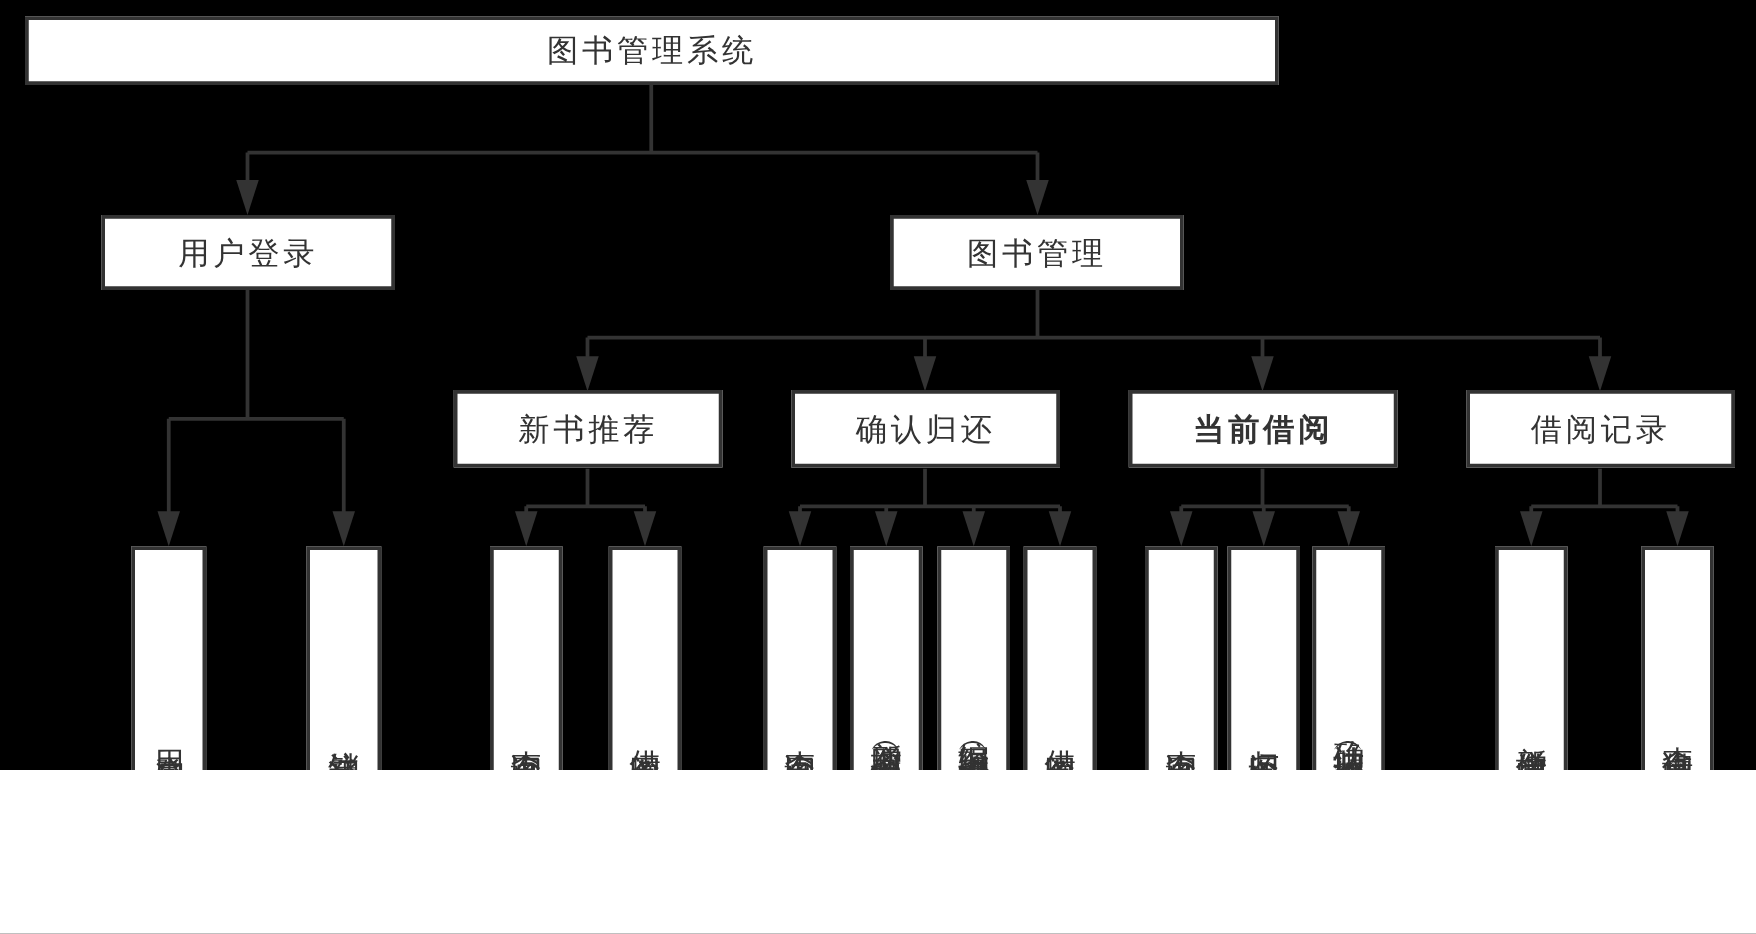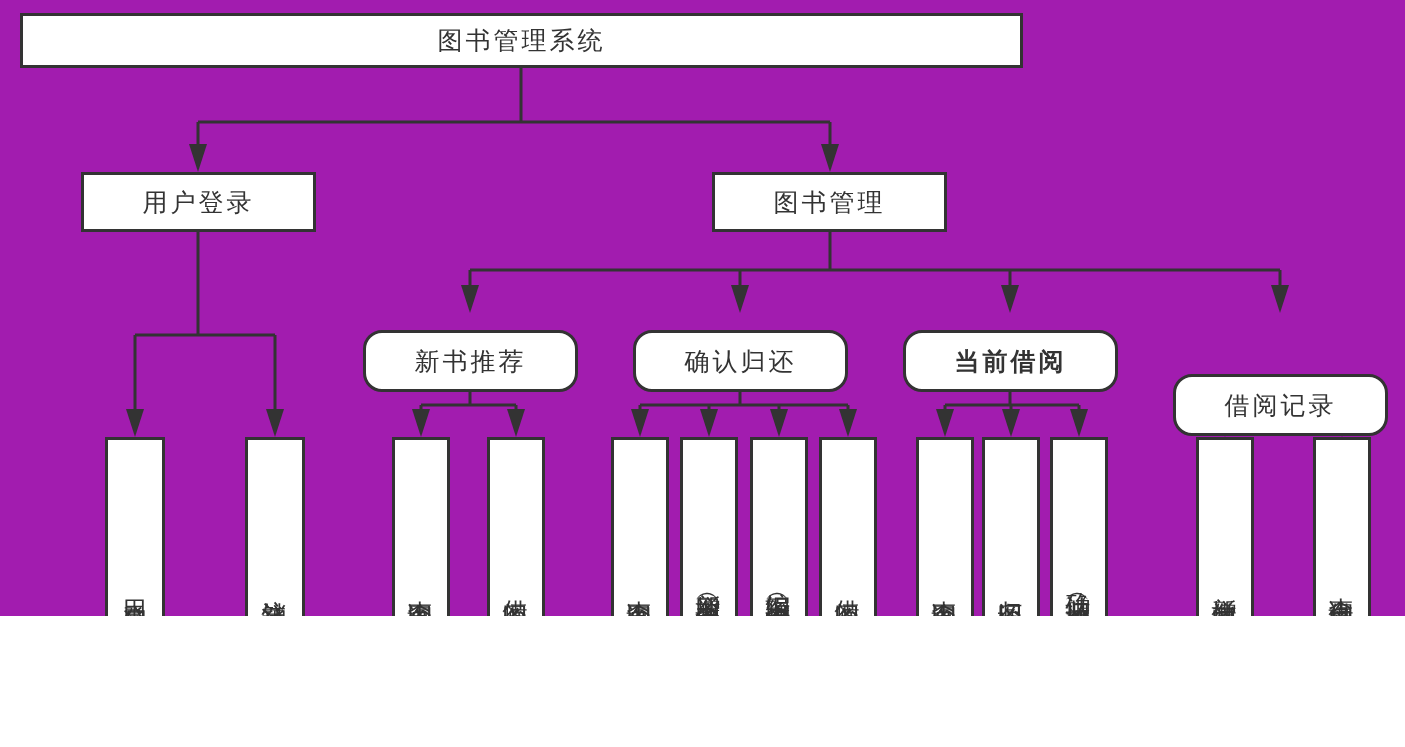--- a/index.html
+++ b/index.html
@@ -1,20 +1,20 @@
 <!DOCTYPE html>
 <html><head>
 <meta charset="utf-8">
 <style>
   html, body { margin: 0; padding: 0; background: #ffffff; }
   .canvas {
     position: relative;
     width: 1405px;
     height: 616px;
-    background: #a21caf;
+    background: #000000;
     font-family: "Liberation Sans", sans-serif;
     color: #333333;
     overflow: hidden;
   }
   svg.connectors {
     position: absolute;
     left: 0; top: 0;
     width: 1405px; height: 747px;
     z-index: 1;
   }
@@ -36,25 +36,25 @@
     align-items: center;
     justify-content: center;
     z-index: 2;
     font-size: 25px;
     letter-spacing: 3px;
     white-space: nowrap;
   }
   .box-root   { left: 20px;  top: 13px;  width: 1003px; height: 55px; }
   .box-l2-a   { left: 81px;  top: 172px; width: 235px;  height: 60px; }
   .box-l2-b   { left: 712px; top: 172px; width: 235px;  height: 60px; font-family: Liberation Serif, serif; }
-  .box-l3     { top: 330px; width: 215px; height: 62px; border-radius: 19px; }
+  .box-l3     { top: 312px; width: 215px; height: 62px; }
   .box-l3-0   { left: 363px; }
   .box-l3-1   { left: 633px; }
   .box-l3-2   { left: 903px; font-weight: bold; }
-  .box-l3-3   { left: 1173px; margin-top: 44px; }
+  .box-l3-3   { left: 1173px; }
   .leaf {
     top: 437px;
     height: 298px;
     width: 58px;
     writing-mode: vertical-rl;
     letter-spacing: 3px;
     font-size: 25px;
   }
   .leaf-a0 { left: 105px; width: 60px; }
   .leaf-a1 { left: 245px; width: 60px; }

